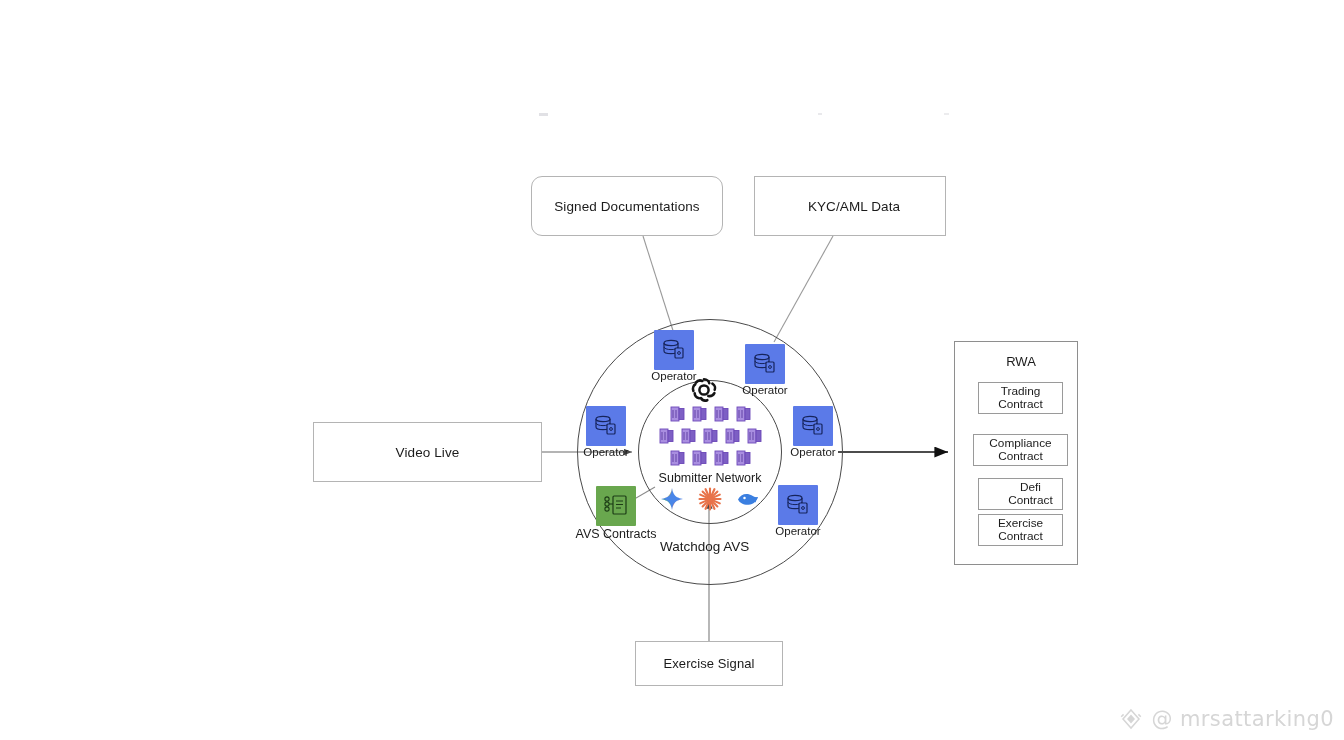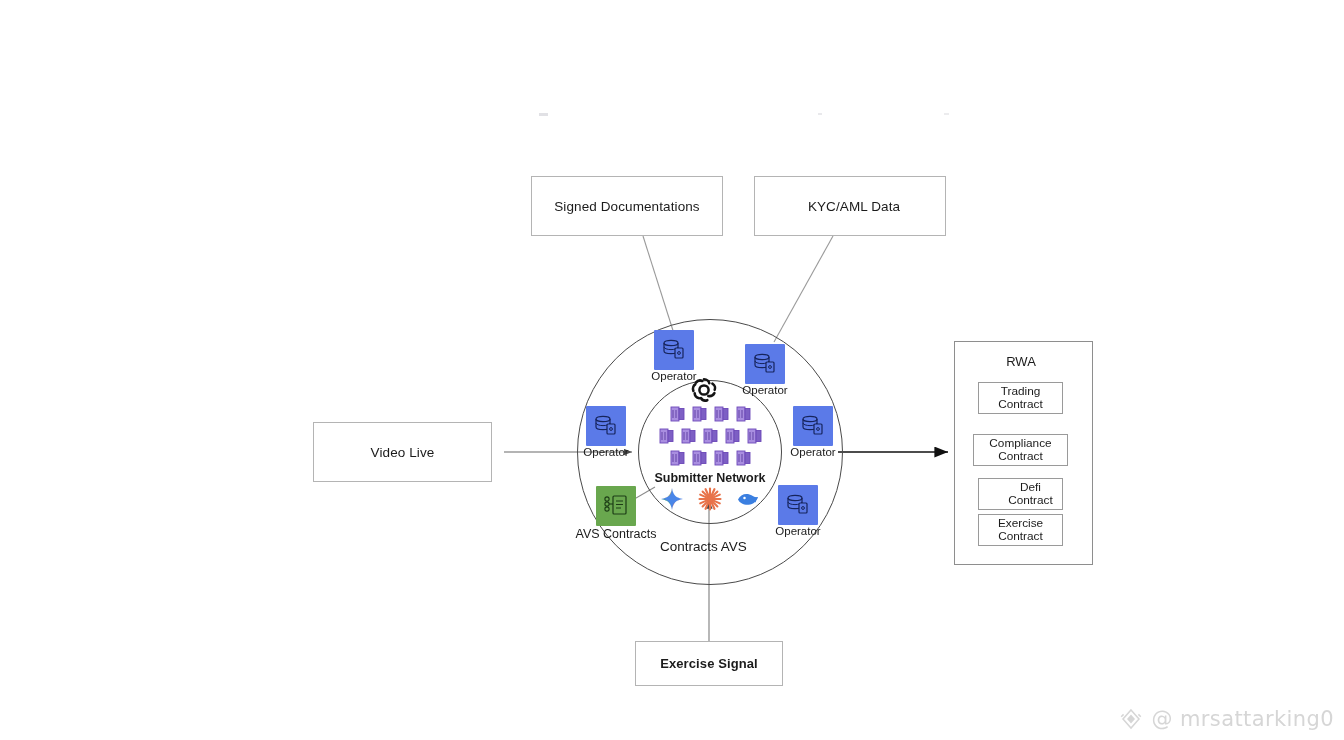--- a/index.html
+++ b/index.html
@@ -17,24 +17,24 @@
   .box{
     position:absolute;
     border:1px solid #b4b4b4;
     background:#ffffff;
     box-sizing:border-box;
     display:flex;align-items:center;justify-content:center;
     color:#1b1b1b;
     font-size:13.5px;
     letter-spacing:.1px;
   }
-  #box-signed-docs{left:531px;top:176px;width:192px;height:60px;}
+  #box-signed-docs{left:531px;top:176px;width:192px;height:60px;border-radius:11px;}
   #box-kyc{left:754px;top:176px;width:192px;height:60px;padding-left:8px;}
-  #box-video-live{left:313px;top:422px;width:179px;height:60px;}
-  #box-exercise-signal{left:635px;top:641px;width:148px;height:45px;font-size:13px;font-weight:bold;}
+  #box-video-live{left:313px;top:422px;width:229px;height:60px;}
+  #box-exercise-signal{left:635px;top:641px;width:148px;height:45px;font-size:13px;}
 
   
   .ring{
     position:absolute;border-radius:50%;
     border:1.15px solid #4a4a4a;
     box-sizing:border-box;background:transparent;
   }
   #outer-ring{left:577px;top:319px;width:266px;height:266px;}
   #inner-ring{left:638px;top:380px;width:144px;height:144px;}
 
@@ -63,35 +63,35 @@
   
   #openai-logo{position:absolute;left:688px;top:374px;width:32px;height:32px;}
   #server-grid{
     position:absolute;left:646px;top:404px;width:130px;
     display:flex;flex-direction:column;align-items:center;gap:2px;
   }
   #server-grid .row{display:flex;justify-content:center;gap:2px;}
   .srv{width:20px;height:20px;display:block;}
   #submitter-label{
     position:absolute;left:638px;top:471px;width:144px;
-    text-align:center;font-size:12.5px;font-weight:bold;color:#1b1b1b;
+    text-align:center;font-size:12.5px;font-weight:normal;color:#1b1b1b;
   }
   #ai-logos{
     position:absolute;left:650px;top:486px;width:120px;
     display:flex;justify-content:center;align-items:center;gap:12px;
   }
   #ai-logos .ai{width:26px;height:26px;display:block;}
 
   
   .ringlabel{position:absolute;white-space:nowrap;color:#1b1b1b;}
   #watchdog-label{left:660px;top:539px;font-size:13.5px;}
 
   
   #rwa-panel{
-    position:absolute;left:954px;top:341px;width:139px;height:224px;
+    position:absolute;left:954px;top:341px;width:124px;height:224px;
     border:1px solid #8e8e8e;background:#fff;box-sizing:border-box;
   }
   #rwa-title{
     position:absolute;left:0;top:12px;width:132px;text-align:center;
     font-size:13px;color:#1b1b1b;
   }
   .rwa-item{
     position:absolute;left:23px;width:85px;height:32px;
     border:1px solid #9a9a9a;background:#fff;box-sizing:border-box;
     display:flex;align-items:center;justify-content:center;
@@ -376,21 +376,21 @@
       <circle cx="13" cy="13" r="2.6" fill="#e8734a"></circle>
     </svg>
 
     <svg class="ai" viewBox="0 0 26 26">
       <path d="M3 13.5 C5 9 10 7 14.5 8.5 C18 9.6 20 12 23 11 C22 15 18.5 18.5 13.5 18.8 C8.5 19.1 4.5 16.8 3 13.5 Z" fill="#3b7fe0"></path>
       <path d="M23 11 C21.5 12.8 20.5 14.6 20.8 16.6 C19 15.6 18.4 13.6 19.3 11.9 Z" fill="#3b7fe0"></path>
       <circle cx="9.5" cy="12" r="1.25" fill="#ffffff"></circle>
     </svg>
   </div>
 
-  <div class="ringlabel" id="watchdog-label">Contracts AVS</div>
+  <div class="ringlabel" id="watchdog-label">Watchdog AVS</div>
 
   <div id="rwa-panel">
     <div id="rwa-title">RWA</div>
     <div class="rwa-item" id="rwa-item-0">
       <span><span>Trading</span><br><span>Contract</span></span>
     </div>
     <div class="rwa-item" id="rwa-item-1">
       <span><span>Compliance</span><br><span>Contract</span></span>
     </div>
     <div class="rwa-item" id="rwa-item-2">

